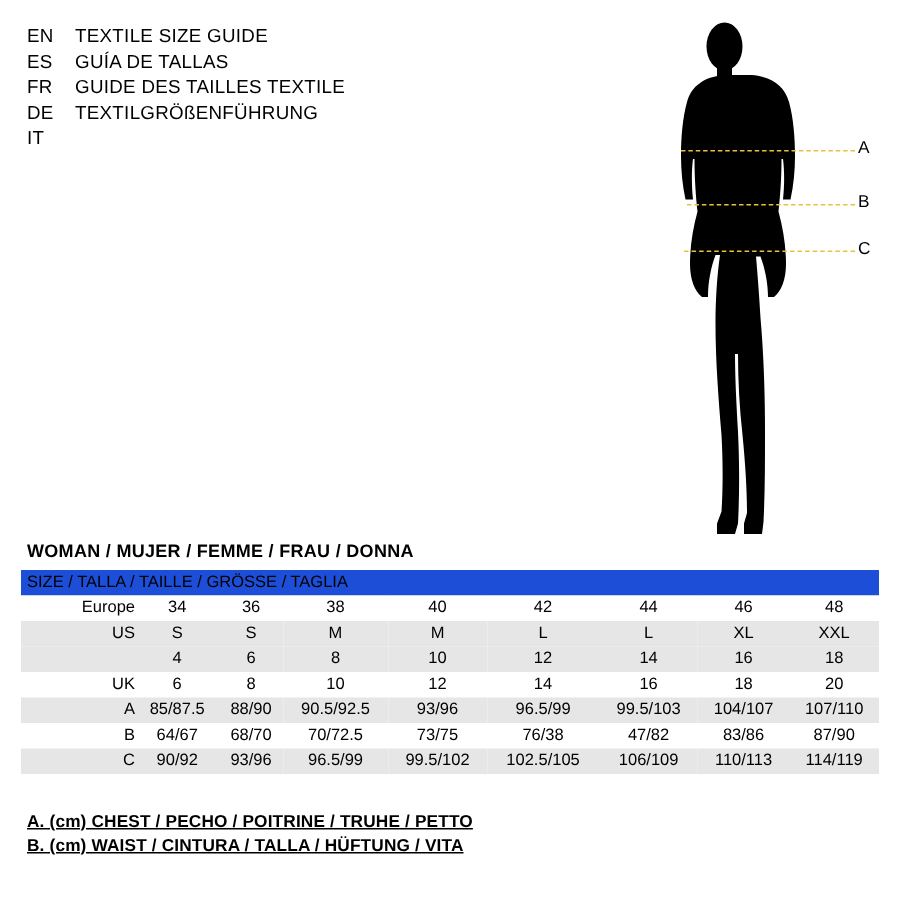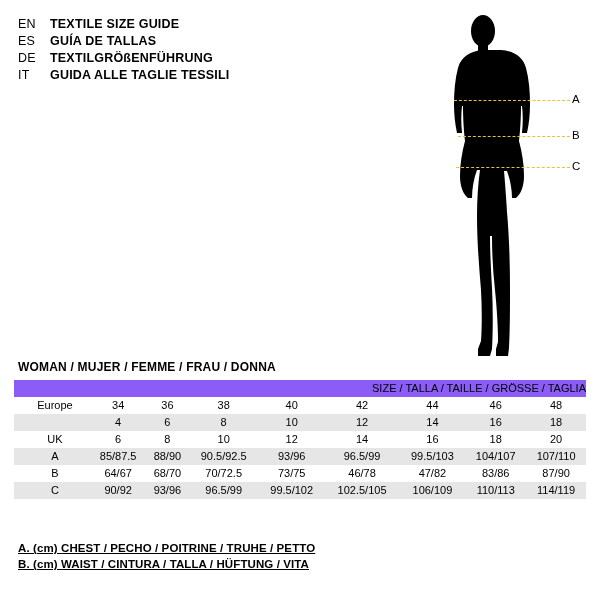--- a/index.html
+++ b/index.html
@@ -36,21 +36,20 @@
     letter-spacing: 0.2px;
   }
   .lang-code {
     width: 32px;
     flex: 0 0 32px;
     font-size: 12.5px;
   }
   .lang-text {
     font-size: 12.5px;
     white-space: nowrap;
-    font-weight: bold;
   }
 
   
   .figure-wrap {
     position: absolute;
     left: 420px;
     top: 8px;
     width: 170px;
     height: 365px;
   }
@@ -94,30 +93,30 @@
     font-size: 11px;
   }
   table.size-table td {
     padding: 0;
     height: 17px;
     line-height: 17px;
     text-align: center;
     white-space: nowrap;
   }
   table.size-table td.first-col {
-    text-align: center;
+    text-align: right;
     padding-left: 6px;
     width: 70px;
     margin-left: 44px;
   }
   tr.header-row td {
-    background: #8b5cf6;
+    background: #1d4ed8;
     font-size: 11px;
-    text-align: right;
-    padding-left: 18px;
+    text-align: left;
+    padding-left: 4px;
   }
   tr.shade td {
     background: #e6e6e6;
   }
   tr.plain td {
     background: #ffffff;
   }
 
   
   .notes {
@@ -142,26 +141,29 @@
   <div class="lang-block">
     <div class="lang-row">
       <span class="lang-code">EN</span>
       <span class="lang-text">TEXTILE SIZE GUIDE</span>
     </div>
     <div class="lang-row">
       <span class="lang-code">ES</span>
       <span class="lang-text">GUÍA DE TALLAS</span>
     </div>
     <div class="lang-row">
+      <span class="lang-code">FR</span>
+      <span class="lang-text">GUIDE DES TAILLES TEXTILE</span>
+    </div>
+    <div class="lang-row">
       <span class="lang-code">DE</span>
       <span class="lang-text">TEXTILGRÖßENFÜHRUNG</span>
     </div>
     <div class="lang-row">
       <span class="lang-code">IT</span>
-      <span class="lang-text">GUIDA ALLE TAGLIE TESSILI</span>
     </div>
   </div>
 
   <div class="figure-wrap">
     <svg class="figure-svg" width="170" height="365" viewBox="0 0 170 365">
       <g fill="#000000">
 
         <ellipse cx="63" cy="23" rx="12" ry="16"></ellipse>
 
         <rect x="58" y="35" width="10" height="10"></rect>
@@ -232,20 +234,31 @@
           <td>34</td>
           <td>36</td>
           <td>38</td>
           <td>40</td>
           <td>42</td>
           <td>44</td>
           <td>46</td>
           <td>48</td>
         </tr>
 
+        <tr class="shade">
+          <td class="first-col">US</td>
+          <td>S</td>
+          <td>S</td>
+          <td>M</td>
+          <td>M</td>
+          <td>L</td>
+          <td>L</td>
+          <td>XL</td>
+          <td>XXL</td>
+        </tr>
 
         <tr class="shade">
           <td class="first-col"></td>
           <td>4</td>
           <td>6</td>
           <td>8</td>
           <td>10</td>
           <td>12</td>
           <td>14</td>
           <td>16</td>
@@ -275,21 +288,21 @@
           <td>104/107</td>
           <td>107/110</td>
         </tr>
 
         <tr class="plain">
           <td class="first-col">B</td>
           <td>64/67</td>
           <td>68/70</td>
           <td>70/72.5</td>
           <td>73/75</td>
-          <td>46/78</td>
+          <td>76/38</td>
           <td>47/82</td>
           <td>83/86</td>
           <td>87/90</td>
         </tr>
 
         <tr class="shade">
           <td class="first-col">C</td>
           <td>90/92</td>
           <td>93/96</td>
           <td>96.5/99</td>

